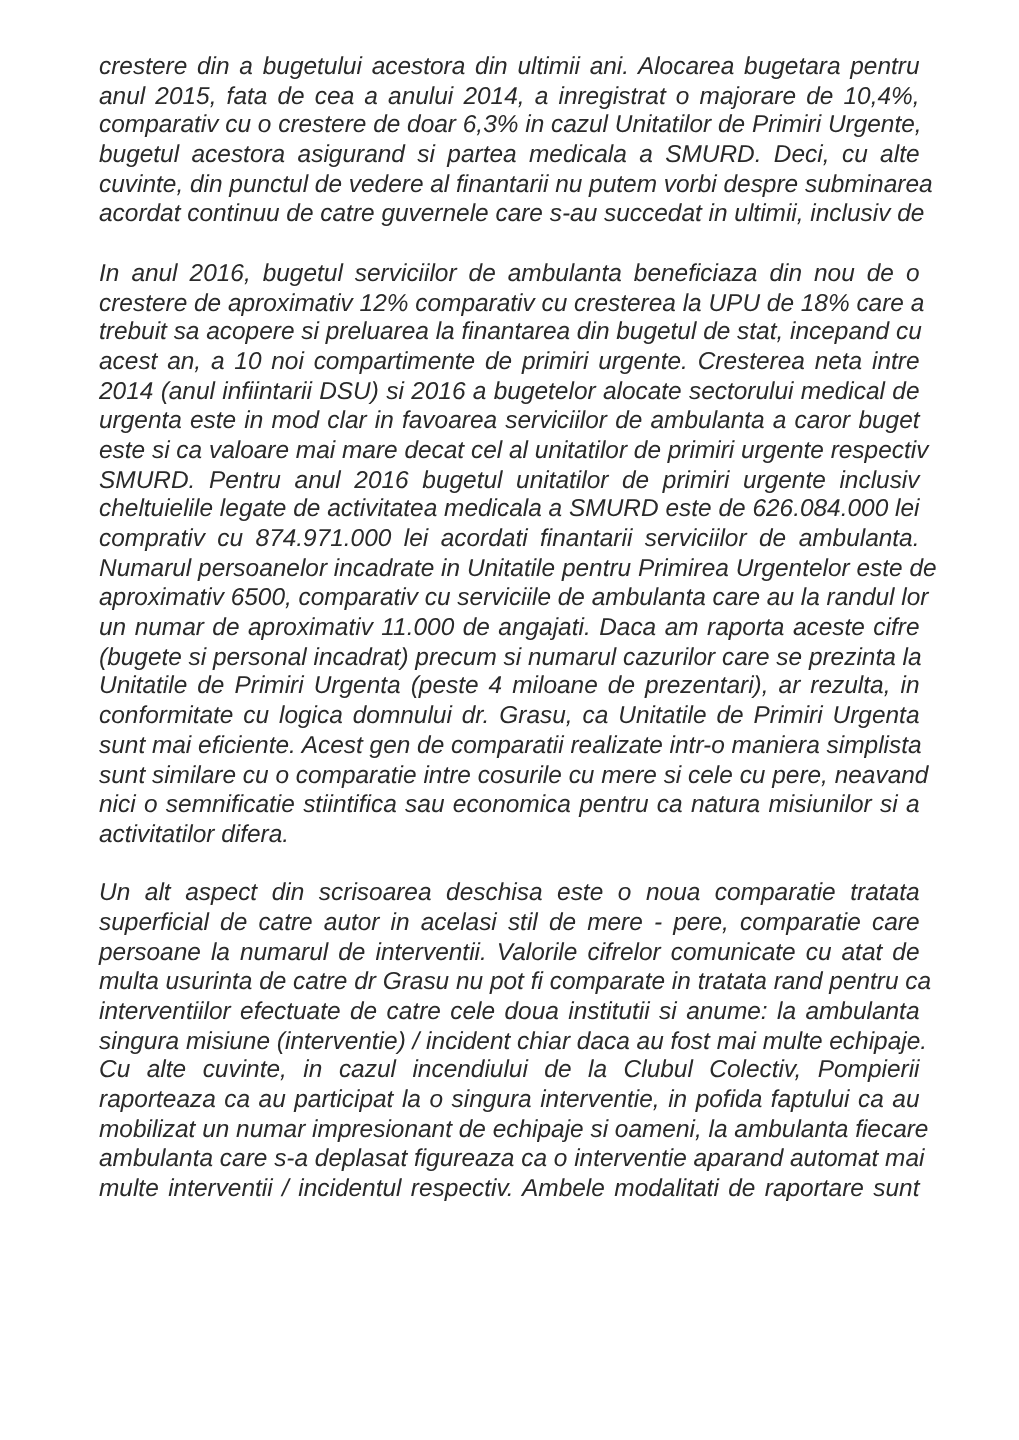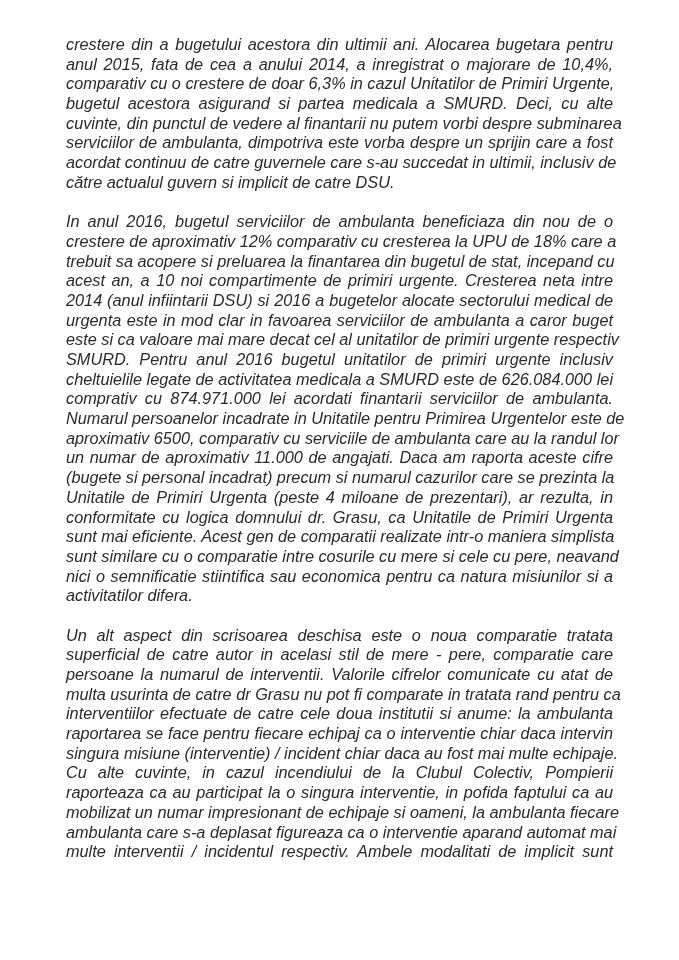--- a/index.html
+++ b/index.html
@@ -28,23 +28,21 @@
 </head>
 <body>
 
 <div class="page">
   <div class="para" id="p0">
       <span class="line">crestere din a bugetului acestora din ultimii ani. Alocarea bugetara pentru</span>
       <span class="line">anul 2015, fata de cea a anului 2014, a inregistrat o majorare de 10,4%,</span>
       <span class="line">comparativ cu o crestere de doar 6,3% in cazul Unitatilor de Primiri Urgente,</span>
       <span class="line">bugetul acestora asigurand si partea medicala a SMURD. Deci, cu alte</span>
       <span class="line">cuvinte, din punctul de vedere al finantarii nu putem vorbi despre subminarea</span>
-      <span class="line">serviciilor de ambulanta, dimpotriva este vorba despre un sprijin care a fost</span>
       <span class="line">acordat continuu de catre guvernele care s-au succedat in ultimii, inclusiv de</span>
-      <span class="line last">către actualul guvern si implicit  de catre DSU.</span>
     </div>
   <div class="para" id="p1">
       <span class="line">In anul 2016, bugetul serviciilor de ambulanta beneficiaza din nou de o</span>
       <span class="line">crestere de aproximativ 12% comparativ cu cresterea la UPU de 18% care a</span>
       <span class="line">trebuit sa acopere si preluarea la finantarea din bugetul de stat, incepand cu</span>
       <span class="line">acest an, a 10 noi compartimente de primiri urgente. Cresterea neta intre</span>
       <span class="line">2014 (anul infiintarii DSU) si 2016 a bugetelor alocate sectorului medical de</span>
       <span class="line">urgenta este in mod clar in favoarea serviciilor de ambulanta a caror buget</span>
       <span class="line">este si ca valoare mai mare decat cel al unitatilor de primiri urgente respectiv</span>
       <span class="line">SMURD. Pentru anul 2016 bugetul unitatilor de primiri urgente inclusiv</span>
@@ -60,21 +58,20 @@
       <span class="line">sunt similare cu o comparatie intre cosurile cu mere si cele cu pere, neavand</span>
       <span class="line">nici o semnificatie stiintifica sau economica pentru ca natura misiunilor si a</span>
       <span class="line last">activitatilor difera.</span>
     </div>
   <div class="para" id="p2">
       <span class="line">Un alt aspect din scrisoarea deschisa este o noua comparatie tratata</span>
       <span class="line">superficial de catre autor in acelasi stil de mere - pere, comparatie care</span>
       <span class="line">persoane la numarul de interventii. Valorile cifrelor comunicate cu atat de</span>
       <span class="line">multa usurinta de catre dr Grasu nu pot fi comparate in tratata rand pentru ca</span>
       <span class="line">interventiilor efectuate de catre cele doua institutii si anume: la ambulanta</span>
-      <span class="line">raportarea se face pentru fiecare echipaj ca o interventie chiar daca intervin</span>
       <span class="line">singura misiune (interventie) / incident chiar daca au fost mai multe echipaje.</span>
       <span class="line">Cu alte cuvinte, in cazul incendiului de la Clubul Colectiv, Pompierii</span>
       <span class="line">raporteaza ca au participat la o singura interventie, in pofida faptului ca au</span>
       <span class="line">mobilizat un numar impresionant de echipaje si oameni, la ambulanta fiecare</span>
       <span class="line">ambulanta care s-a deplasat figureaza ca o interventie aparand automat mai</span>
-      <span class="line">multe interventii / incidentul respectiv. Ambele modalitati de implicit sunt</span>
+      <span class="line">multe interventii / incidentul respectiv. Ambele modalitati de raportare sunt</span>
     </div>
 </div>
 
 </body></html>

